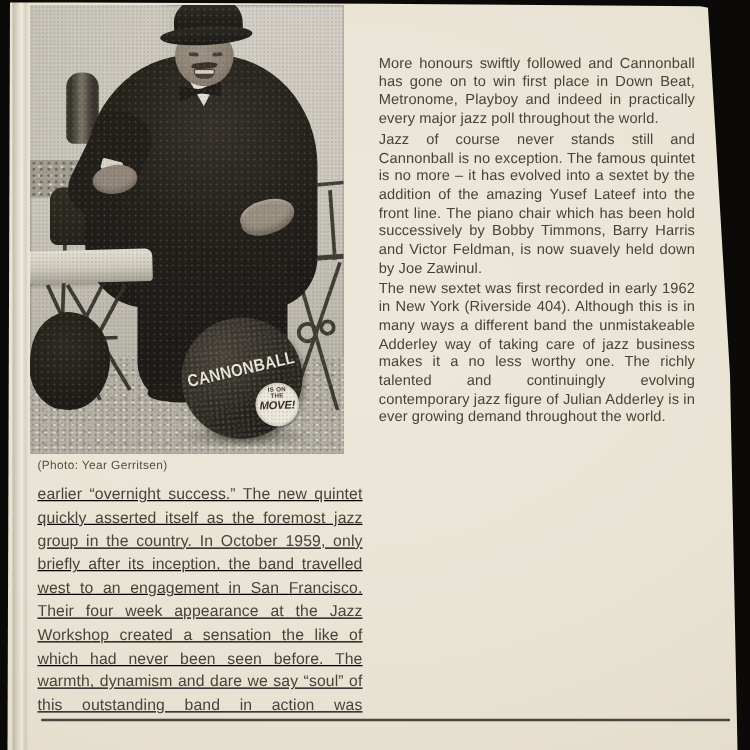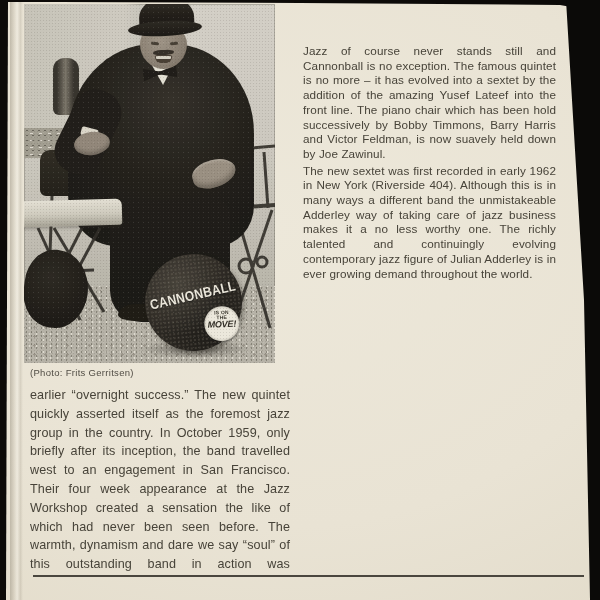--- a/index.html
+++ b/index.html
@@ -64,21 +64,21 @@
     letter-spacing:.3px;transform:rotate(-7deg) scaleX(.86);text-shadow:0 1px 1px rgba(0,0,0,.6);white-space:nowrap;}
   .move-badge{position:absolute;left:57px;top:55px;width:35px;height:35px;border-radius:50%;background:#efebdf;transform:rotate(4deg);
     box-shadow:inset 0 0 3px rgba(60,54,44,.45), 0 1px 2px rgba(0,0,0,.4);text-align:center;}
   .badge-top{margin:4px auto 0;font-size:5px;line-height:4.5px;color:#2e2a22;font-weight:bold;width:16px;letter-spacing:.2px;}
   .badge-move{font-size:9px;font-weight:800;font-style:italic;color:#231f18;line-height:10px;letter-spacing:-.2px;}
   .photo-grain{left:0;top:0;width:251px;height:359px;pointer-events:none;background-color:rgba(205,196,178,.07);
     background-image:radial-gradient(rgba(55,50,42,.13) .8px, transparent 1px),radial-gradient(rgba(250,247,240,.12) .8px, transparent 1px);
     background-size:3px 3px,5px 5px;background-position:0 0,2px 1px;}
   
   .credit{position:absolute;left:30px;top:367px;font-size:9.5px;letter-spacing:.3px;color:#514d45;}
-  .col-left{position:absolute;left:30px;top:386px;width:260px;}
+  .col-left{position:absolute;left:30px;top:386px;width:260px;text-decoration:underline;}
   .col-left p{margin:0;font-size:12.6px;line-height:18.8px;color:#474339;text-align:justify;text-align-last:justify;letter-spacing:.1px;}
   .col-right{position:absolute;left:303px;top:44px;width:253px;}
   .col-right p{margin:0 0 9px;font-size:11.7px;line-height:14.7px;color:#474339;text-align:justify;letter-spacing:.1px;}
   .col-right p.gap{margin-bottom:10px;}
   .col-right p.tight{margin-bottom:2px;}
   .col-right p.last{margin-bottom:0;}
   .col-right i{font-style:italic;}
   .rule{position:absolute;left:33px;top:575px;width:551px;height:2px;background:#4a463e;}
   
   .edge-top{position:absolute;left:0;top:0;width:600px;height:14px;background:#0c0a08;
@@ -146,27 +146,28 @@
   <div class="disc">
     <div class="disc-title">CANNONBALL</div>
     <div class="move-badge">
       <div class="badge-top">IS ON THE</div>
       <div class="badge-move">MOVE!</div>
     </div>
   </div>
   <div class="photo-grain"></div>
 </div>
 
-<div class="credit">(Photo: Frits Gerritsen)</div>
+<div class="credit">(Photo: Year Gerritsen)</div>
 
 <div class="col-left">
   <p>earlier “overnight success.” The new quintet quickly asserted itself as the foremost jazz group in the country. In October 1959, only briefly after its inception, the band travelled west to an engagement in San Francisco. Their four week appearance at the Jazz Workshop created a sensation the like of which had never been seen before. The warmth, dynamism and dare we say “soul” of this outstanding band in action was</p>
 </div>
 
 <div class="col-right">
+  <p class="tight">More honours swiftly followed and Cannonball has gone on to win first place in Down Beat, Metronome, Playboy and indeed in practically every major jazz poll throughout the world.</p>
   <p class="tight">Jazz of course never stands still and Cannonball is no exception. The famous quintet is no more – it has evolved into a sextet by the addition of the amazing Yusef Lateef into the front line. The piano chair which has been hold successively by Bobby Timmons, Barry Harris and Victor Feldman, is now suavely held down by Joe Zawinul.</p>
   <p class="gap">The new sextet was first recorded in early 1962 in New York (Riverside 404). Although this is in many ways a different band the unmistakeable Adderley way of taking care of jazz business makes it a no less worthy one. The richly talented and continuingly evolving contemporary jazz figure of Julian Adderley is in ever growing demand throughout the world.</p>
 </div>
 
 <div class="rule"></div>
 
 <div class="edge-top"></div>
 <div class="edge-left"></div>
 <div class="edge-right"></div>
 

